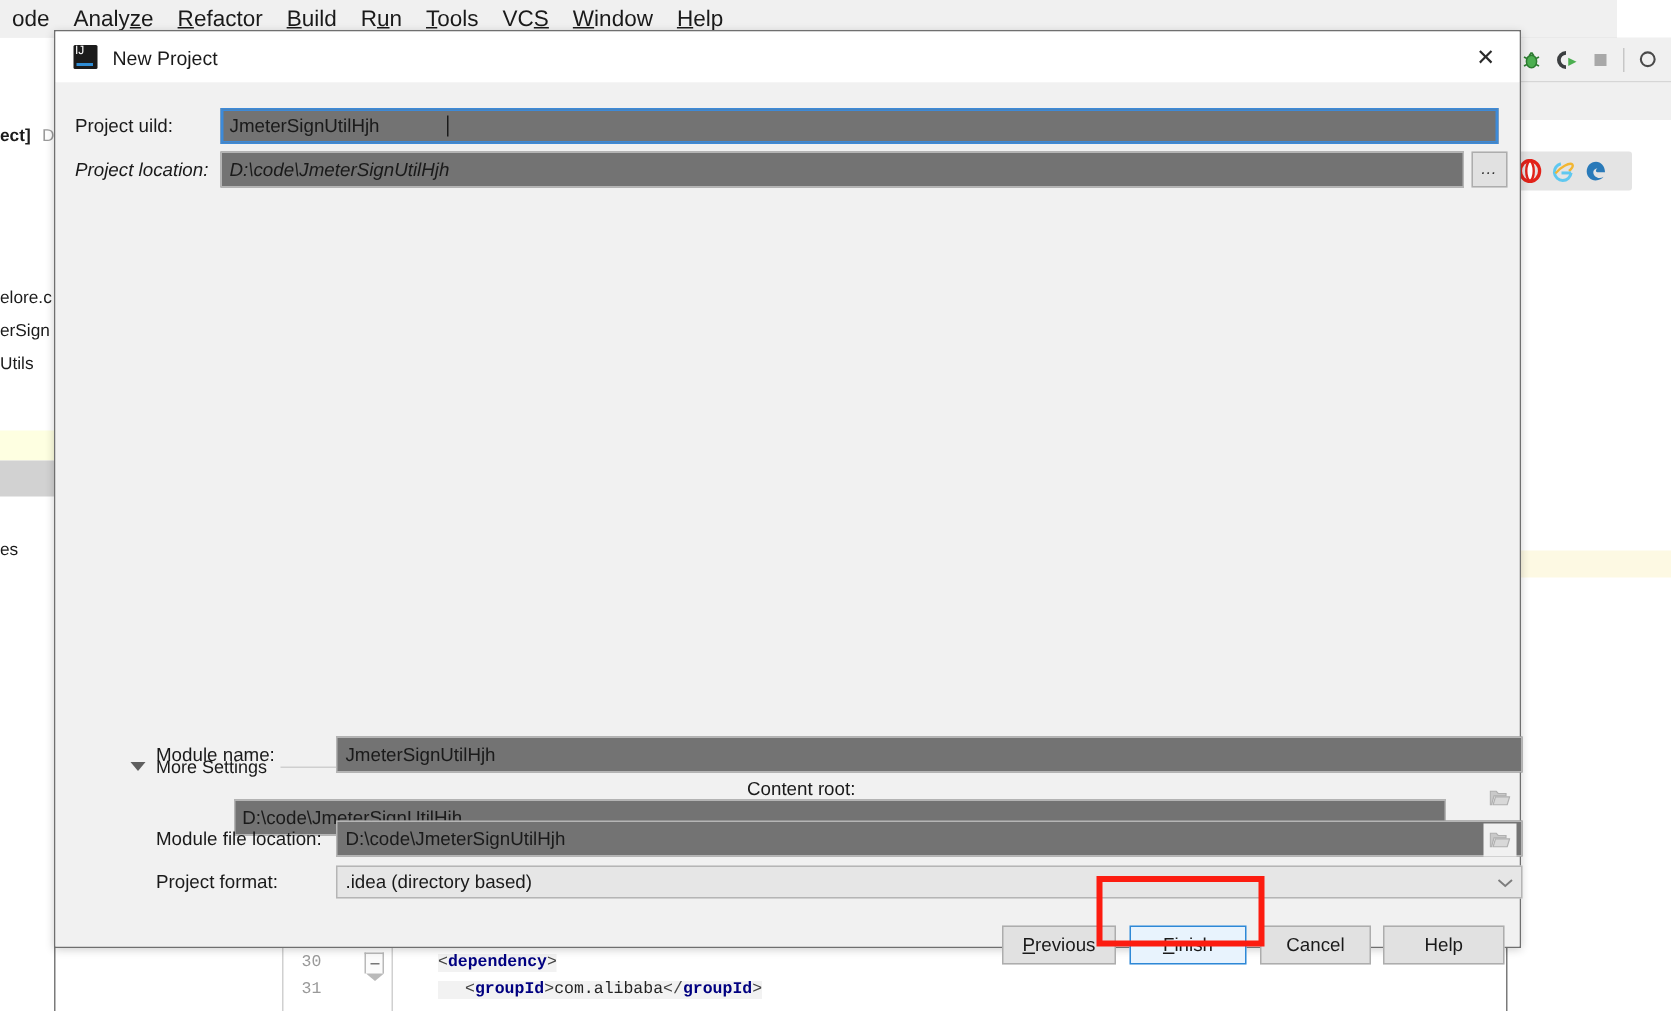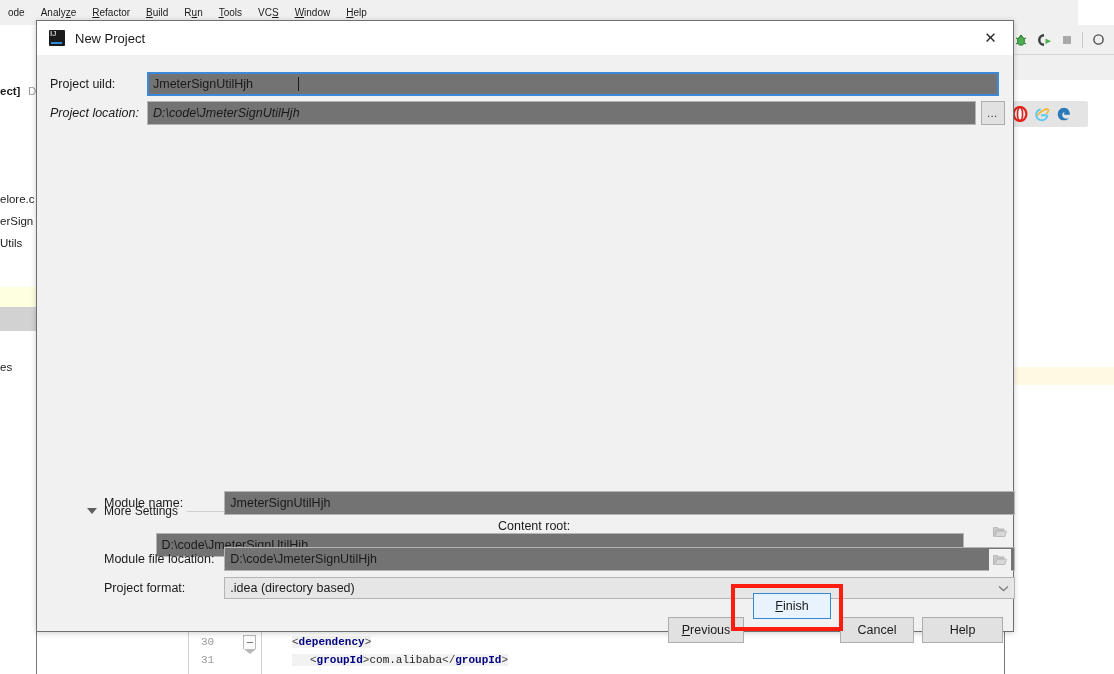--- a/index.html
+++ b/index.html
@@ -21,21 +21,21 @@
 
   
   .ide-menubar {
     position: absolute;
     left: 0; top: 0;
     width: 1078px; height: 25px;
     background: #f0f0f0;
     border-bottom: 1px solid #d6d6d6;
     display: flex;
     align-items: center;
-    font-size: 10px;
+    font-size: 15px;
     color: #1a1a1a;
   }
   .menu-item {
     padding: 3px 8px;
     white-space: nowrap;
     cursor: default;
   }
   .menu-item u { text-decoration: underline; }
 
   .ide-left-panel {
@@ -541,21 +541,21 @@
             <svg class="svg-ico" width="11" height="7" viewBox="0 0 11 7">
                 <path d="M1 1.6 L5.5 5.6 L10 1.6" fill="none" stroke="#7d7d7d" stroke-width="1.3"></path>
               </svg>
           </span>
         </span>
       </div>
 
       <div class="btn" style="position:absolute; left:631px; top:562px; width:76px;">
           <span><u>P</u>revious</span>
         </div>
-      <div class="btn default" style="position:absolute; left:716px; top:538px; width:78px;">
+      <div class="btn default" style="position:absolute; left:716px; top:562px; width:78px;">
           <span><u>F</u>inish</span>
         </div>
       <div class="btn" style="position:absolute; left:803px; top:562px; width:74px;">
           <span>Cancel</span>
         </div>
       <div class="btn" style="position:absolute; left:885px; top:562px; width:81px;">
           <span>Help</span>
         </div>
 
     </div>

